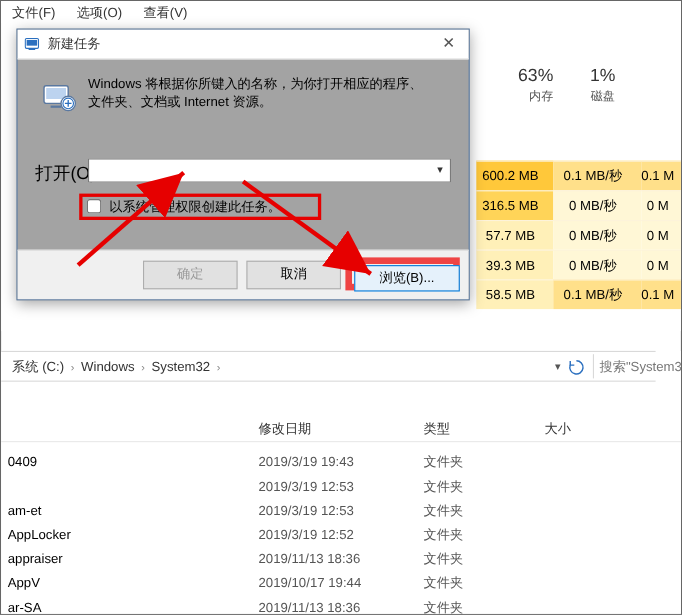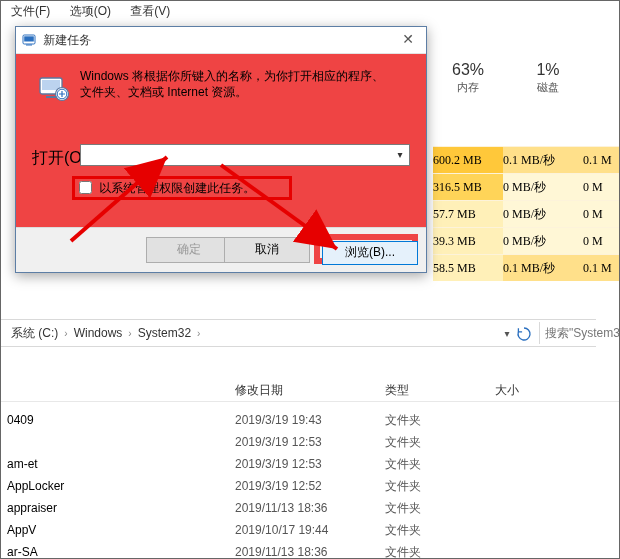--- a/index.html
+++ b/index.html
@@ -64,62 +64,61 @@
   }
   .tm-header-cell .pct {
     font-size: 16px;
     color: #333;
   }
   .tm-header-cell .lbl {
     font-size: 11px;
     color: #555;
     margin-top: 1px;
   }
-  .tm-header-cell.mem { left: 0; }
+  .tm-header-cell.mem { left: 0; text-align: right; }
   .tm-header-cell.disk { left: 80px; }
 
   .tm-rows {
     position: absolute;
     top: 145px;
     left: 0;
     width: 620px;
   }
   .tm-row {
     height: 27px;
     line-height: 27px;
     position: relative;
   }
   .tm-cell {
     position: absolute;
     height: 27px;
     line-height: 27px;
-    text-align: left;
+    text-align: center;
     padding-right: 8px;
     box-sizing: border-box;
     border-top: 1px solid #fdf3da;
     font-size: 12px;
-    font-family: Liberation Serif, serif;
   }
   .tm-cell.mem  { left: 432px; width: 70px; }
   .tm-cell.disk { left: 502px; width: 80px; }
   .tm-cell.extra{ left: 582px; width: 38px; }
   .heat-y1    { background: #fff7d6; }
   .heat-y2    { background: #fff0b8; }
   .heat-y3    { background: #ffe08a; }
   .heat-y4    { background: #ffd458; }
   .heat-y5    { background: #ffc83a; }
 
   
   .run-dialog {
     position: absolute;
     left: 14px;
     top: 25px;
     width: 412px;
     height: 247px;
-    background: #ef4444;
+    background: #a3a3a3;
     border: 1px solid #5d7ea5;
     box-shadow: 0 3px 12px rgba(0,0,0,0.35);
     box-sizing: border-box;
   }
   .run-titlebar {
     position: relative;
     height: 26px;
     line-height: 26px;
     background: #fff;
     border-bottom: 1px solid #e3e3e3;
@@ -232,21 +231,20 @@
     border: 1px solid #adadad;
     background: #e1e1e1;
     font-size: 12px;
     text-align: center;
     line-height: 22px;
     cursor: pointer;
   }
   .run-btn.disabled {
     color: #999;
     cursor: default;
-    margin-left: 16px;
   }
   .run-btn.ok     { left: 114px; }
   .run-btn.cancel { left: 208px; }
   .run-btn.browse-wrap {
     left: 298px;
     width: 104px;
     height: 30px;
     top: 6px;
     border: 6px solid #ef4444;
     background: transparent;

